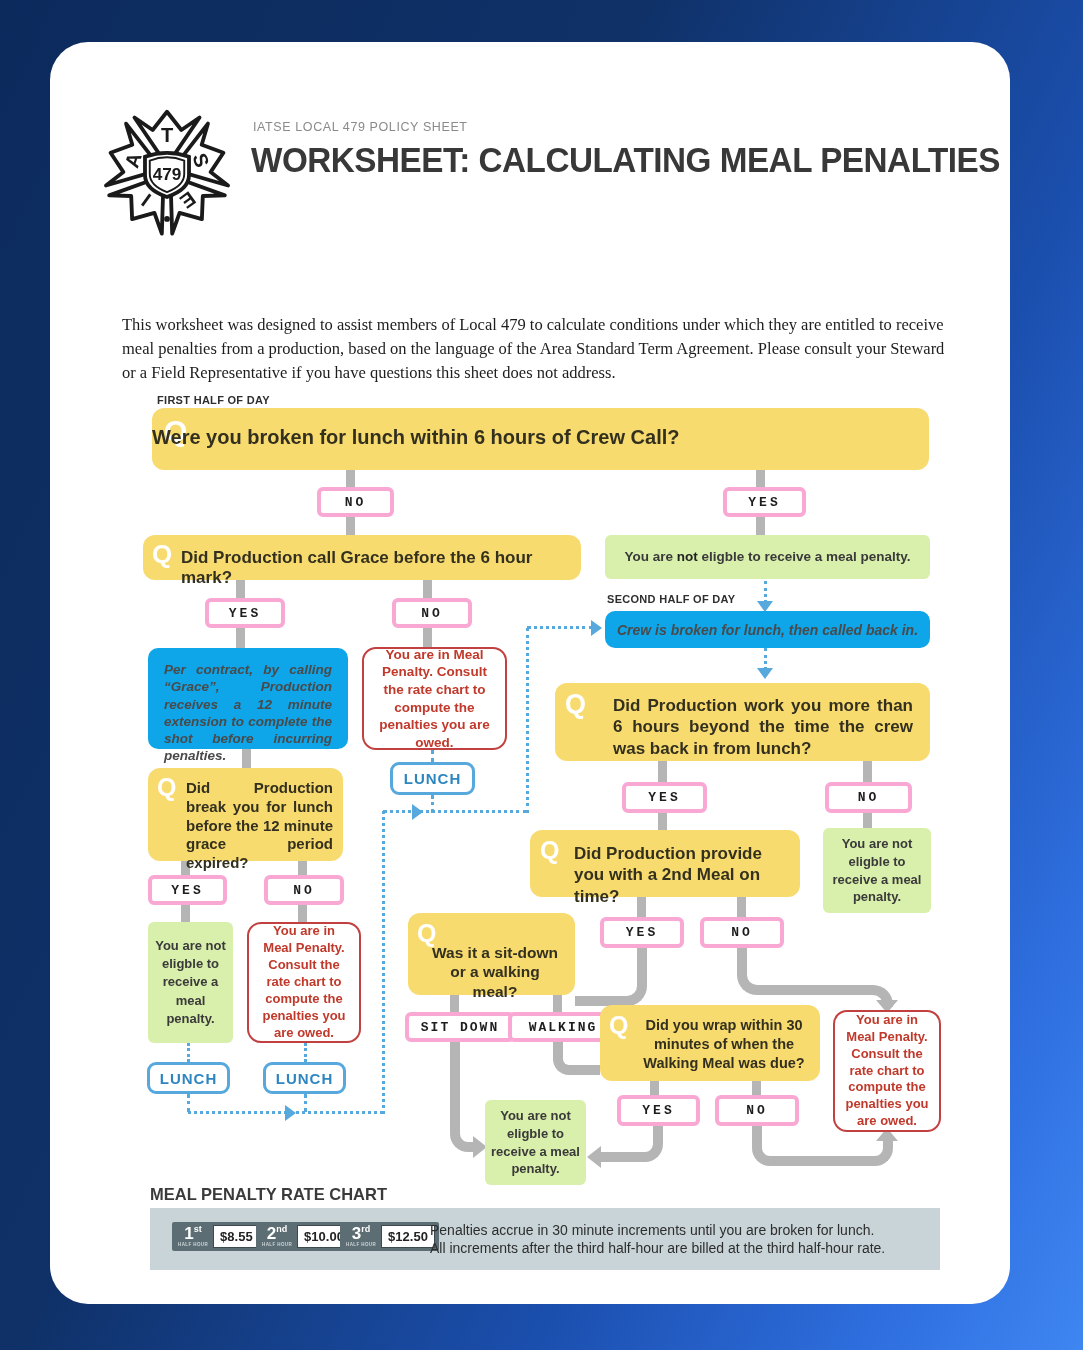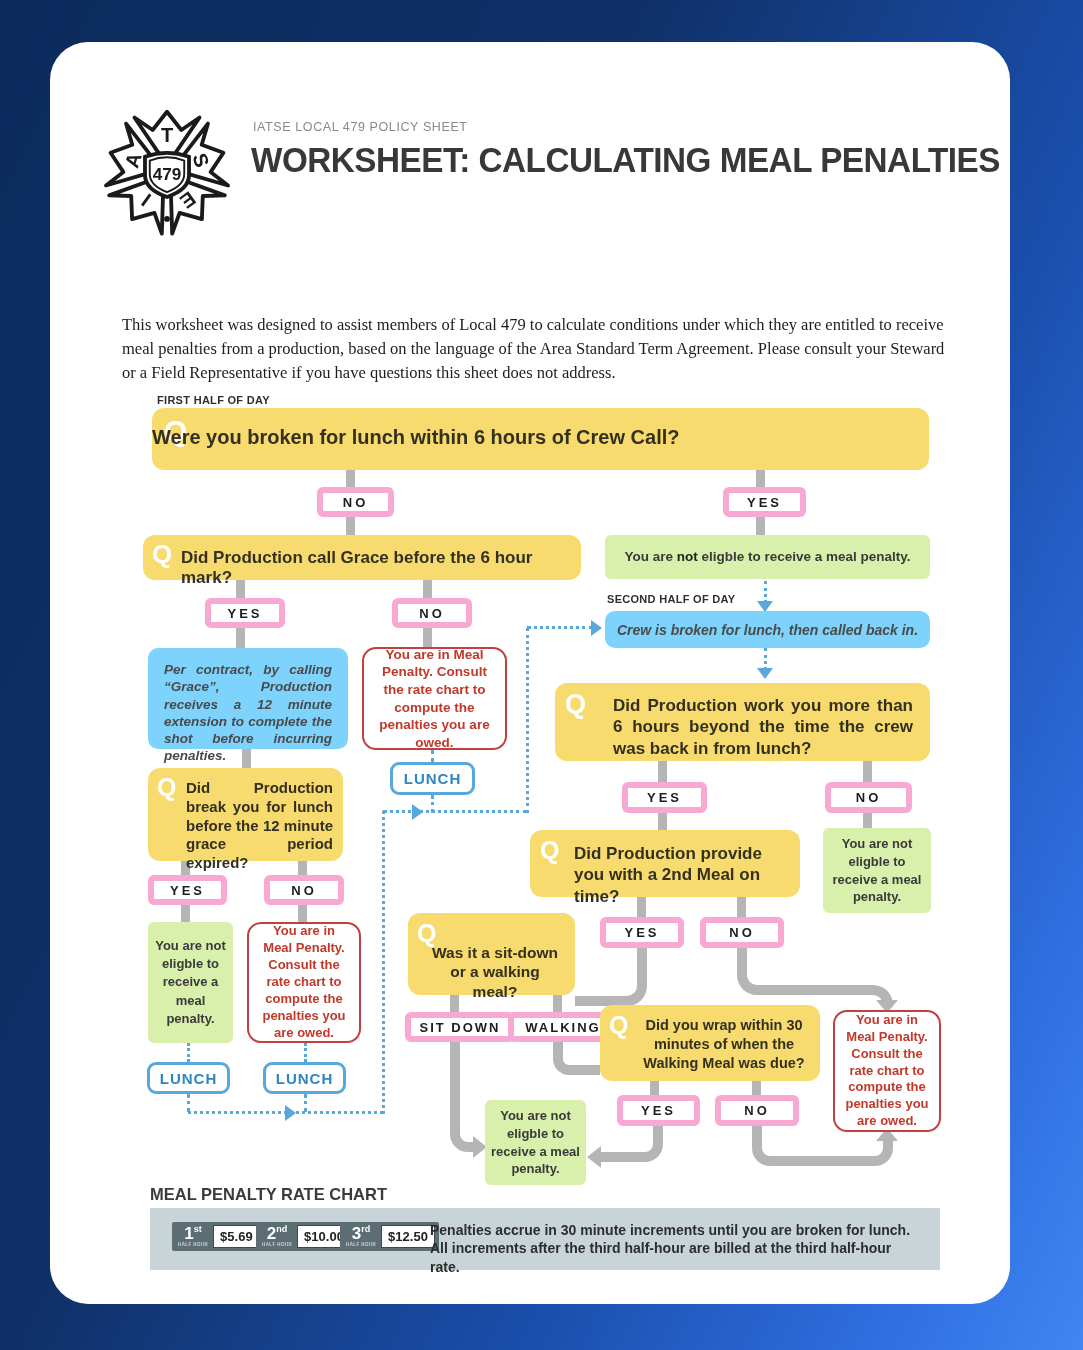--- a/index.html
+++ b/index.html
@@ -9,42 +9,42 @@
     background:linear-gradient(115deg,#0c2a5c 0%,#0f3168 38%,#1b4fae 68%,#2f6fe0 88%,#3f86f2 100%);
   }
   .card{position:absolute;left:50px;top:42px;width:960px;height:1262px;background:#ffffff;border-radius:38px;}
   .abs{position:absolute;box-sizing:border-box;}
   .eyebrow{font-size:12.5px;color:#8a8a8a;letter-spacing:.6px;}
   .title{font-size:35px;font-weight:bold;color:#383838;letter-spacing:-.5px;transform:scaleX(.95);transform-origin:left;white-space:nowrap;}
   .intro{font-family:"Liberation Serif",serif;font-size:16.5px;line-height:1.45;color:#1d1d1d;}
   .seclabel{font-size:11px;font-weight:bold;color:#2e2e2e;letter-spacing:.3px;}
   .qbox{background:#F8DB6E;border-radius:12px;color:#33301f;font-weight:bold;}
   .qletter{position:absolute;color:#fff;font-weight:bold;line-height:1;}
-  .ansbox{background:#fff;border:6px solid #f9a8d4;border-radius:6px;display:flex;align-items:center;justify-content:center;
-          font-weight:bold;font-size:13px;letter-spacing:3px;color:#1d1d1d;}
+  .ansbox{background:#fff;border:4px solid #f9a8d4;border-radius:6px;display:flex;align-items:center;justify-content:center;
+          font-weight:bold;font-size:13px;letter-spacing:3px;color:#1d1d1d;font-family:Liberation Mono, monospace;}
   .stub{background:#b5b5b5;width:9px;}
   .hbar{background:#b5b5b5;height:10px;}
   .elbow{box-sizing:border-box;}
   .greenbox{background:#D9EFAC;border-radius:6px;color:#3a3a3a;font-weight:bold;text-align:center;}
   .redbox{background:#fff;border:2px solid #C24040;border-radius:14px;color:#C0392B;font-weight:bold;text-align:center;
           display:flex;align-items:center;justify-content:center;}
-  .creambox{background:#7dd3fc;border-radius:10px;color:#4a4a4a;}
+  .creambox{background:#0ea5e9;border-radius:10px;color:#4a4a4a;}
   .lunchbox{background:#fff;border:3px solid #57A8DC;border-radius:9px;color:#2E86C1;font-weight:bold;font-size:15px;letter-spacing:1px;
             display:flex;align-items:center;justify-content:center;}
   .dotv{border-left:3px dotted #57A8DC;}
   .doth{border-top:3px dotted #57A8DC;}
   .arr{width:0;height:0;}
   .ratehead{font-size:17px;font-weight:bold;color:#3a3a3a;transform:scaleX(.97);transform-origin:left;}
   .ratepanel{background:#C9D4D8;}
   .badge{background:#5C6E74;display:flex;align-items:center;padding:3px 4px;border-radius:2px;gap:3px;}
   .badge .ord{color:#fff;font-weight:bold;font-size:17px;line-height:1;text-align:center;position:relative;padding:0 2px;}
   .badge .ord sup{font-size:9px;}
   .badge .sub{font-size:4.5px;color:#cdd6d8;letter-spacing:.4px;margin-top:1px;}
   .badge .price{background:#fff;border:1px solid #3c4a4e;font-size:13px;font-weight:bold;color:#222;padding:4px 6px;line-height:1;}
-  .ratenote{font-size:14px;color:#2d2d2d;line-height:1.32;font-weight:bold;}
+  .ratenote{font-size:14px;color:#2d2d2d;line-height:1.32;}
 </style>
 </head>
 <body>
 
 <div class="card"></div>
 
 <svg class="abs" viewBox="0 0 140 146" style="left:100px;top:104px;width:134px;height:140px">
   <g transform="translate(70,70)">
     <g transform="rotate(0)">
       <path d="M0,-6 L-34,-56 L-15,-43 L0,-62 L15,-43 L34,-56 Z" fill="#fff" stroke="#1a1a1a" stroke-width="4" stroke-linejoin="round"></path>
@@ -273,21 +273,21 @@
 
 <div class="abs greenbox" style="left:485px;top:1100px;width:101px;height:85px;font-size:13px;display:flex;align-items:center;justify-content:center;padding:4px;line-height:1.35;">
   <span>You are not eligble to receive a meal penalty.</span>
 </div>
 
 <div class="abs ratehead" style="left:150px;top:1185px;">MEAL PENALTY RATE CHART</div>
 <div class="abs ratepanel" style="left:150px;top:1208px;width:790px;height:62px;"></div>
 
 <div class="abs badge" style="left:172px;top:1222px;">
   <div class="ord"><span>1</span><sup>st</sup><div class="sub">HALF HOUR</div></div>
-  <div class="price">$5.69</div>
+  <div class="price">$8.55</div>
 </div>
 <div class="abs badge" style="left:256px;top:1222px;">
   <div class="ord"><span>2</span><sup>nd</sup><div class="sub">HALF HOUR</div></div>
   <div class="price">$10.00</div>
 </div>
 <div class="abs badge" style="left:340px;top:1222px;">
   <div class="ord"><span>3</span><sup>rd</sup><div class="sub">HALF HOUR</div></div>
   <div class="price">$12.50</div>
 </div>
 

